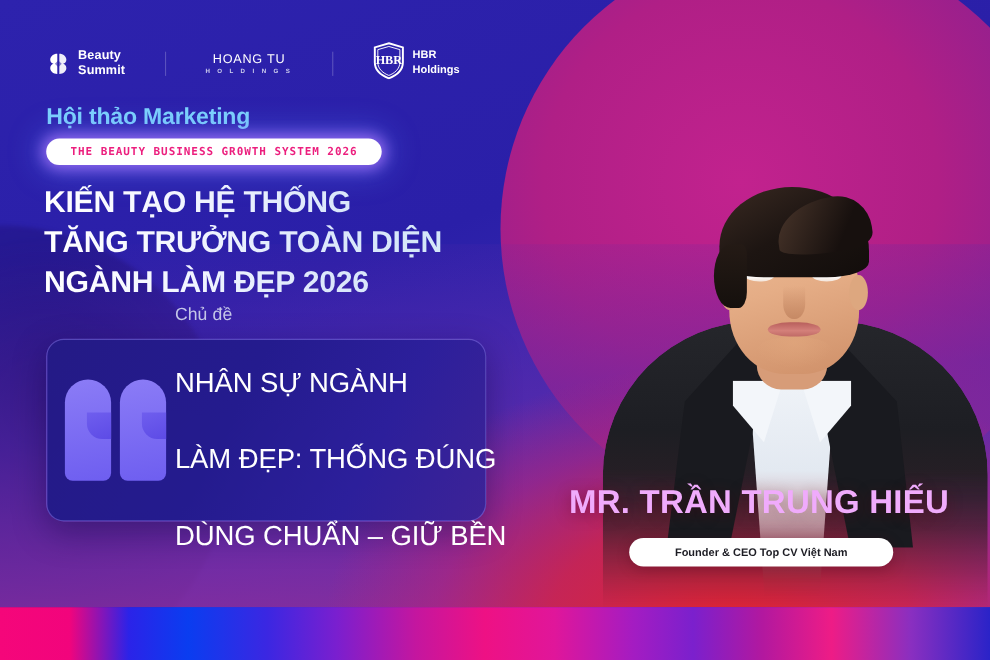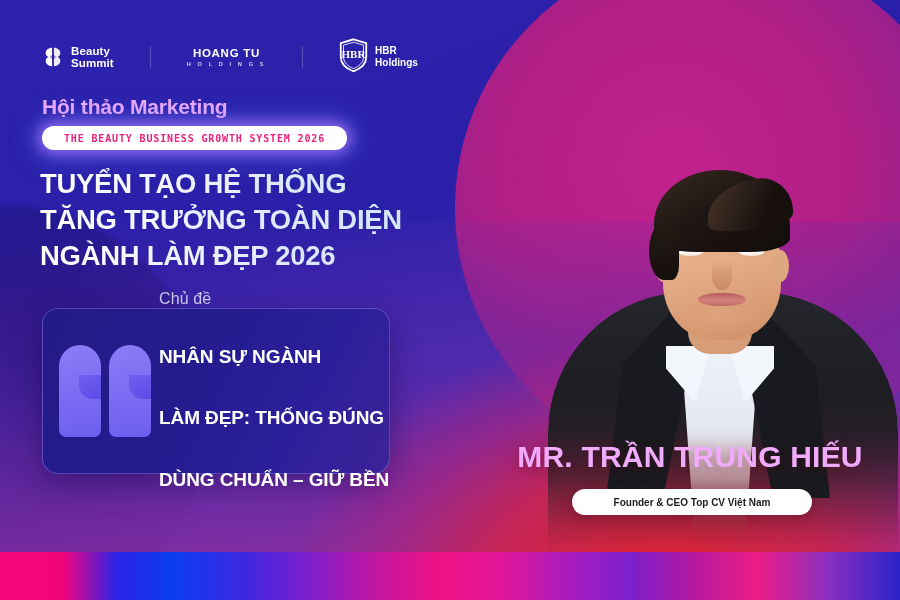--- a/index.html
+++ b/index.html
@@ -85,27 +85,27 @@
     background:linear-gradient(180deg,#b85f5c 0%,#d4807a 58%,#c06a66 100%);}
   .p-chin{position:absolute;left:166px;bottom:218px;width:72px;height:28px;border-radius:50%;
     background:radial-gradient(ellipse at 50% 20%,rgba(226,168,126,.55),rgba(226,168,126,0) 72%);}
 
   
   .logo-row{position:absolute;left:42px;top:38px;display:flex;align-items:center;gap:36px;}
   .logo{display:flex;align-items:center;gap:7px;}
   .bs-mark{width:22px;height:22px;position:relative;}
   .bs-txt{color:#fff;font-size:11.5px;font-weight:700;line-height:1.06;letter-spacing:.1px;}
   .ht-wrap{display:flex;flex-direction:column;align-items:center;gap:2px;}
-  .ht-main{color:#fff;font-size:11.5px;font-weight:700;letter-spacing:.7px;text-align:center;}
+  .ht-main{color:#fff;font-size:11.5px;font-weight:400;letter-spacing:.7px;text-align:center;}
   .ht-sub{color:#cfd0ee;font-size:5.6px;font-weight:600;letter-spacing:2.6px;}
   .hbr-txt{color:#fff;font-size:10px;font-weight:700;line-height:1.25;}
   .logo-divider{width:1px;height:22px;background:rgba(255,255,255,.22);}
 
   
-  .kicker{position:absolute;left:42px;top:95px;color:#f0abfc;font-size:21px;font-weight:700;letter-spacing:-.2px;}
+  .kicker{position:absolute;left:42px;top:95px;color:#7dd3fc;font-size:21px;font-weight:700;letter-spacing:-.2px;}
 
   .badge{
     position:absolute;left:42px;top:126px;height:24px;padding:0 22px;
     display:flex;align-items:center;justify-content:center;border-radius:13px;
     background:#fff;
     box-shadow:0 0 13px 4px rgba(180,120,255,.70),0 0 26px 9px rgba(90,130,255,.38);
   }
   .badge-txt{
     color:#ec1f7e;font-size:10px;font-weight:700;letter-spacing:.85px;white-space:nowrap;
     font-family:"DejaVu Sans Mono","Liberation Mono",monospace;
@@ -114,35 +114,35 @@
   .headline{position:absolute;left:40px;top:166px;width:420px;}
   .headline div{
     font-size:27.5px;font-weight:800;line-height:1.3;letter-spacing:-.3px;
     background:linear-gradient(100deg,#ffffff 0%,#f1f4ff 32%,#dbe7fb 62%,#cfe6f7 100%);
     -webkit-background-clip:text;background-clip:text;color:transparent;
     -webkit-text-fill-color:transparent;white-space:nowrap;
   }
 
   
   .quote-card{
-    position:absolute;left:42px;top:308px;width:348px;height:166px;border-radius:16px;
+    position:absolute;left:42px;top:308px;width:400px;height:166px;border-radius:16px;
     background:linear-gradient(118deg,#241a86 0%,#241b8e 42%,#2c1f9b 72%,#3d2397 100%);
     border:1px solid rgba(160,140,255,.40);
     box-shadow:0 10px 30px rgba(10,5,60,.38);
     display:flex;align-items:center;padding:0 16px 0 14px;
   }
   .quote-mark{flex:0 0 auto;width:96px;height:92px;position:relative;margin-right:6px;}
   .qm-bar{position:absolute;top:0;width:42px;height:92px;border-radius:21px 21px 7px 7px;
     background:linear-gradient(170deg,#8b7cf6,#6e5ef0);}
   .qm-bar::after{content:"";position:absolute;right:0;top:30px;width:22px;height:24px;
     background:linear-gradient(160deg,#6f5eee,#5d4be6);border-radius:0 0 0 14px;}
   .qm-l{left:2px;} .qm-r{left:52px;}
   .quote-body{flex:1 1 auto;min-width:0;}
   .chude{color:#c4c6e8;font-size:16px;font-weight:400;margin:0 0 7px 0;letter-spacing:.1px;}
-  .quote-line{color:#fff;font-size:19px;font-weight:700;line-height:1.33;letter-spacing:-.1px;white-space:nowrap;margin-top:36px;}
+  .quote-line{color:#fff;font-size:25px;font-weight:400;line-height:1.33;letter-spacing:-.1px;white-space:nowrap;margin-top:36px;}
 
   
   .speaker-name{
     position:absolute;left:498px;top:440px;width:384px;text-align:center;
     color:#f0abfc;font-size:30px;font-weight:800;letter-spacing:.2px;
     text-shadow:0 3px 14px rgba(90,0,20,.45);
   }
   .speaker-pill{
     position:absolute;left:572px;top:489px;width:240px;height:26px;border-radius:13px;background:#fff;
     display:flex;align-items:center;justify-content:center;
@@ -234,21 +234,21 @@
 
   </div>
 
   <div class="kicker">Hội thảo Marketing</div>
 
   <div class="badge">
     <span class="badge-txt">THE BEAUTY BUSINESS GR0WTH SYSTEM 2026</span>
   </div>
 
   <div class="headline">
-    <div>TUYỂN TẠO HỆ THỐNG</div>
+    <div>KIẾN TẠO HỆ THỐNG</div>
     <div>TĂNG TRƯỞNG TOÀN DIỆN</div>
     <div>NGÀNH LÀM ĐẸP 2026</div>
   </div>
 
   <div class="quote-card">
     <span class="quote-mark">
       <span class="qm-bar qm-l"></span>
       <span class="qm-bar qm-r"></span>
     </span>
     <div class="quote-body">

